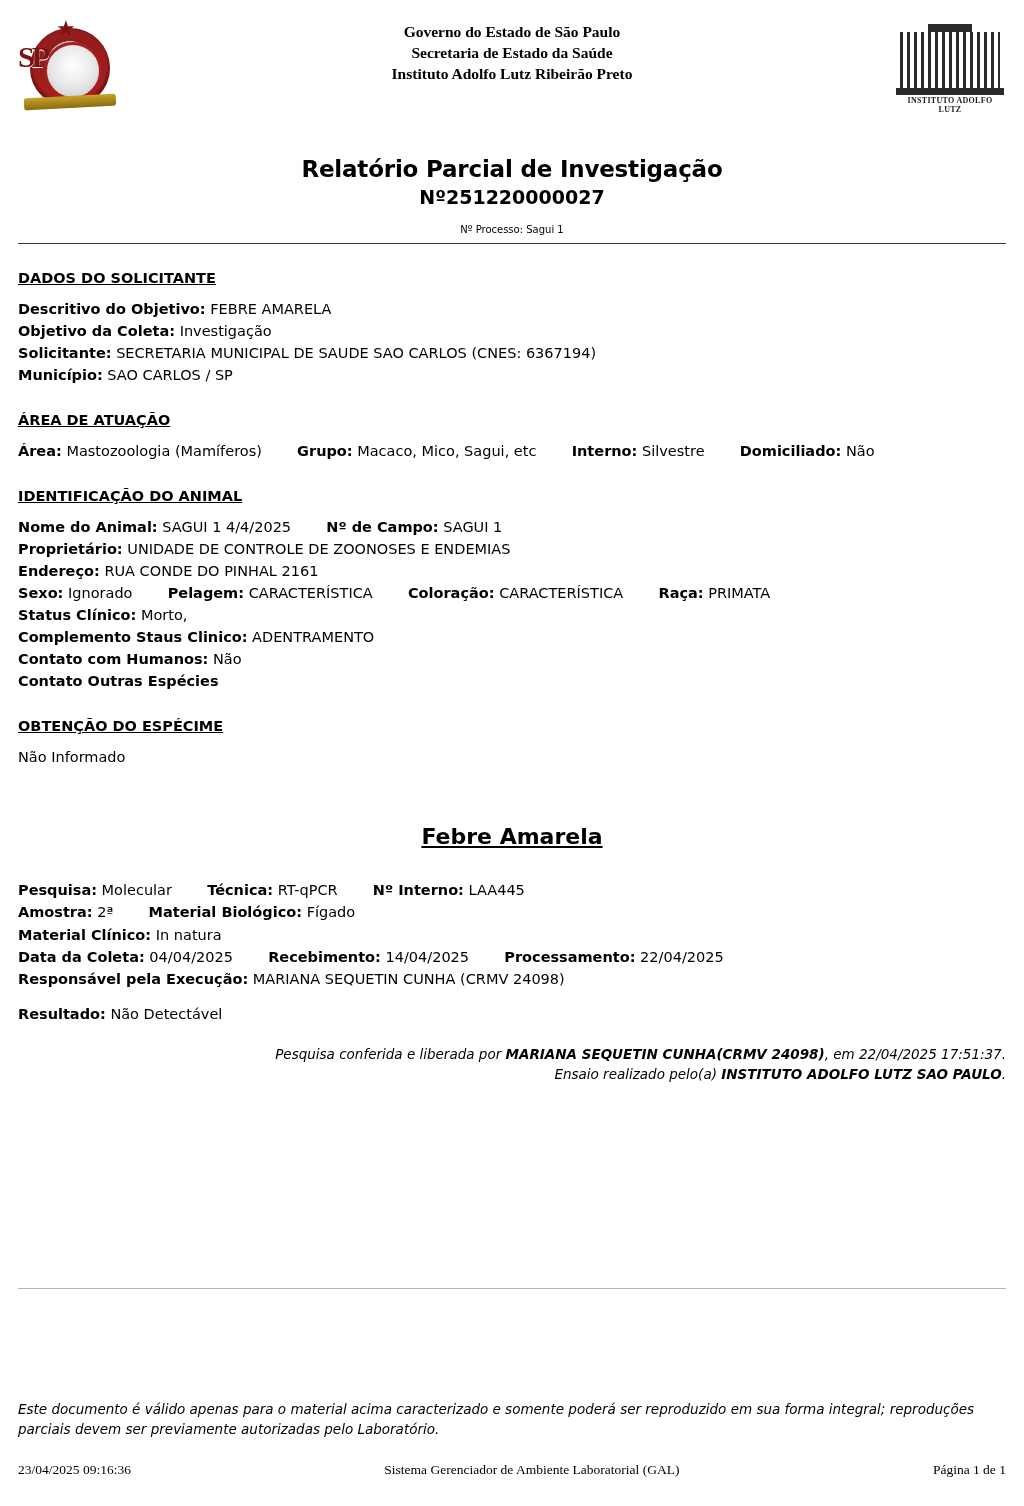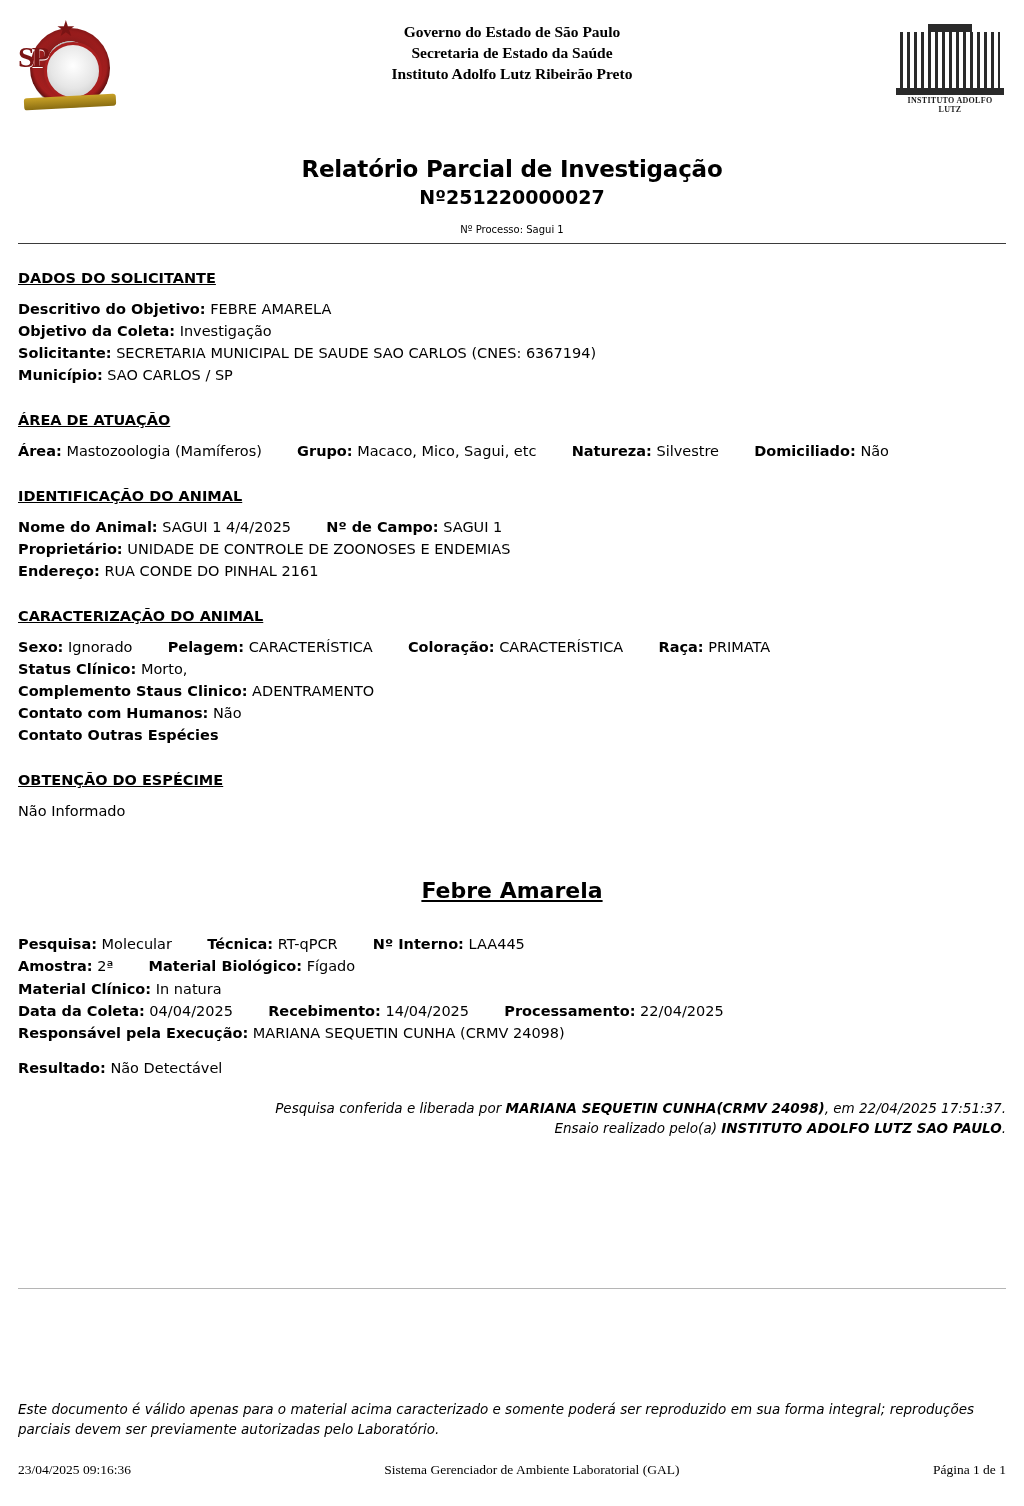--- a/index.html
+++ b/index.html
@@ -277,21 +277,21 @@
   </div>
 
   <div class="section-title">ÁREA DE ATUAÇÃO</div>
   <div class="line">
     <span class="lbl">Área:</span>
     <span>Mastozoologia (Mamíferos)</span>
     <span class="gap-l"></span>
     <span class="lbl">Grupo:</span>
     <span>Macaco, Mico, Sagui, etc</span>
     <span class="gap-l"></span>
-    <span class="lbl">Natureza:</span>
+    <span class="lbl">Interno:</span>
     <span>Silvestre</span>
     <span class="gap-l"></span>
     <span class="lbl">Domiciliado:</span>
     <span>Não</span>
   </div>
 
   <div class="section-title">IDENTIFICAÇÃO DO ANIMAL</div>
   <div class="line">
     <span class="lbl">Nome do Animal:</span>
     <span>SAGUI 1 4/4/2025</span>
@@ -301,21 +301,20 @@
   </div>
   <div class="line">
     <span class="lbl">Proprietário:</span>
     <span>UNIDADE DE CONTROLE DE ZOONOSES E ENDEMIAS</span>
   </div>
   <div class="line">
     <span class="lbl">Endereço:</span>
     <span>RUA CONDE DO PINHAL 2161</span>
   </div>
 
-  <div class="section-title">CARACTERIZAÇÃO DO ANIMAL</div>
   <div class="line">
     <span class="lbl">Sexo:</span>
     <span>Ignorado</span>
     <span class="gap-l"></span>
     <span class="lbl">Pelagem:</span>
     <span>CARACTERÍSTICA</span>
     <span class="gap-l"></span>
     <span class="lbl">Coloração:</span>
     <span>CARACTERÍSTICA</span>
     <span class="gap-l"></span>

